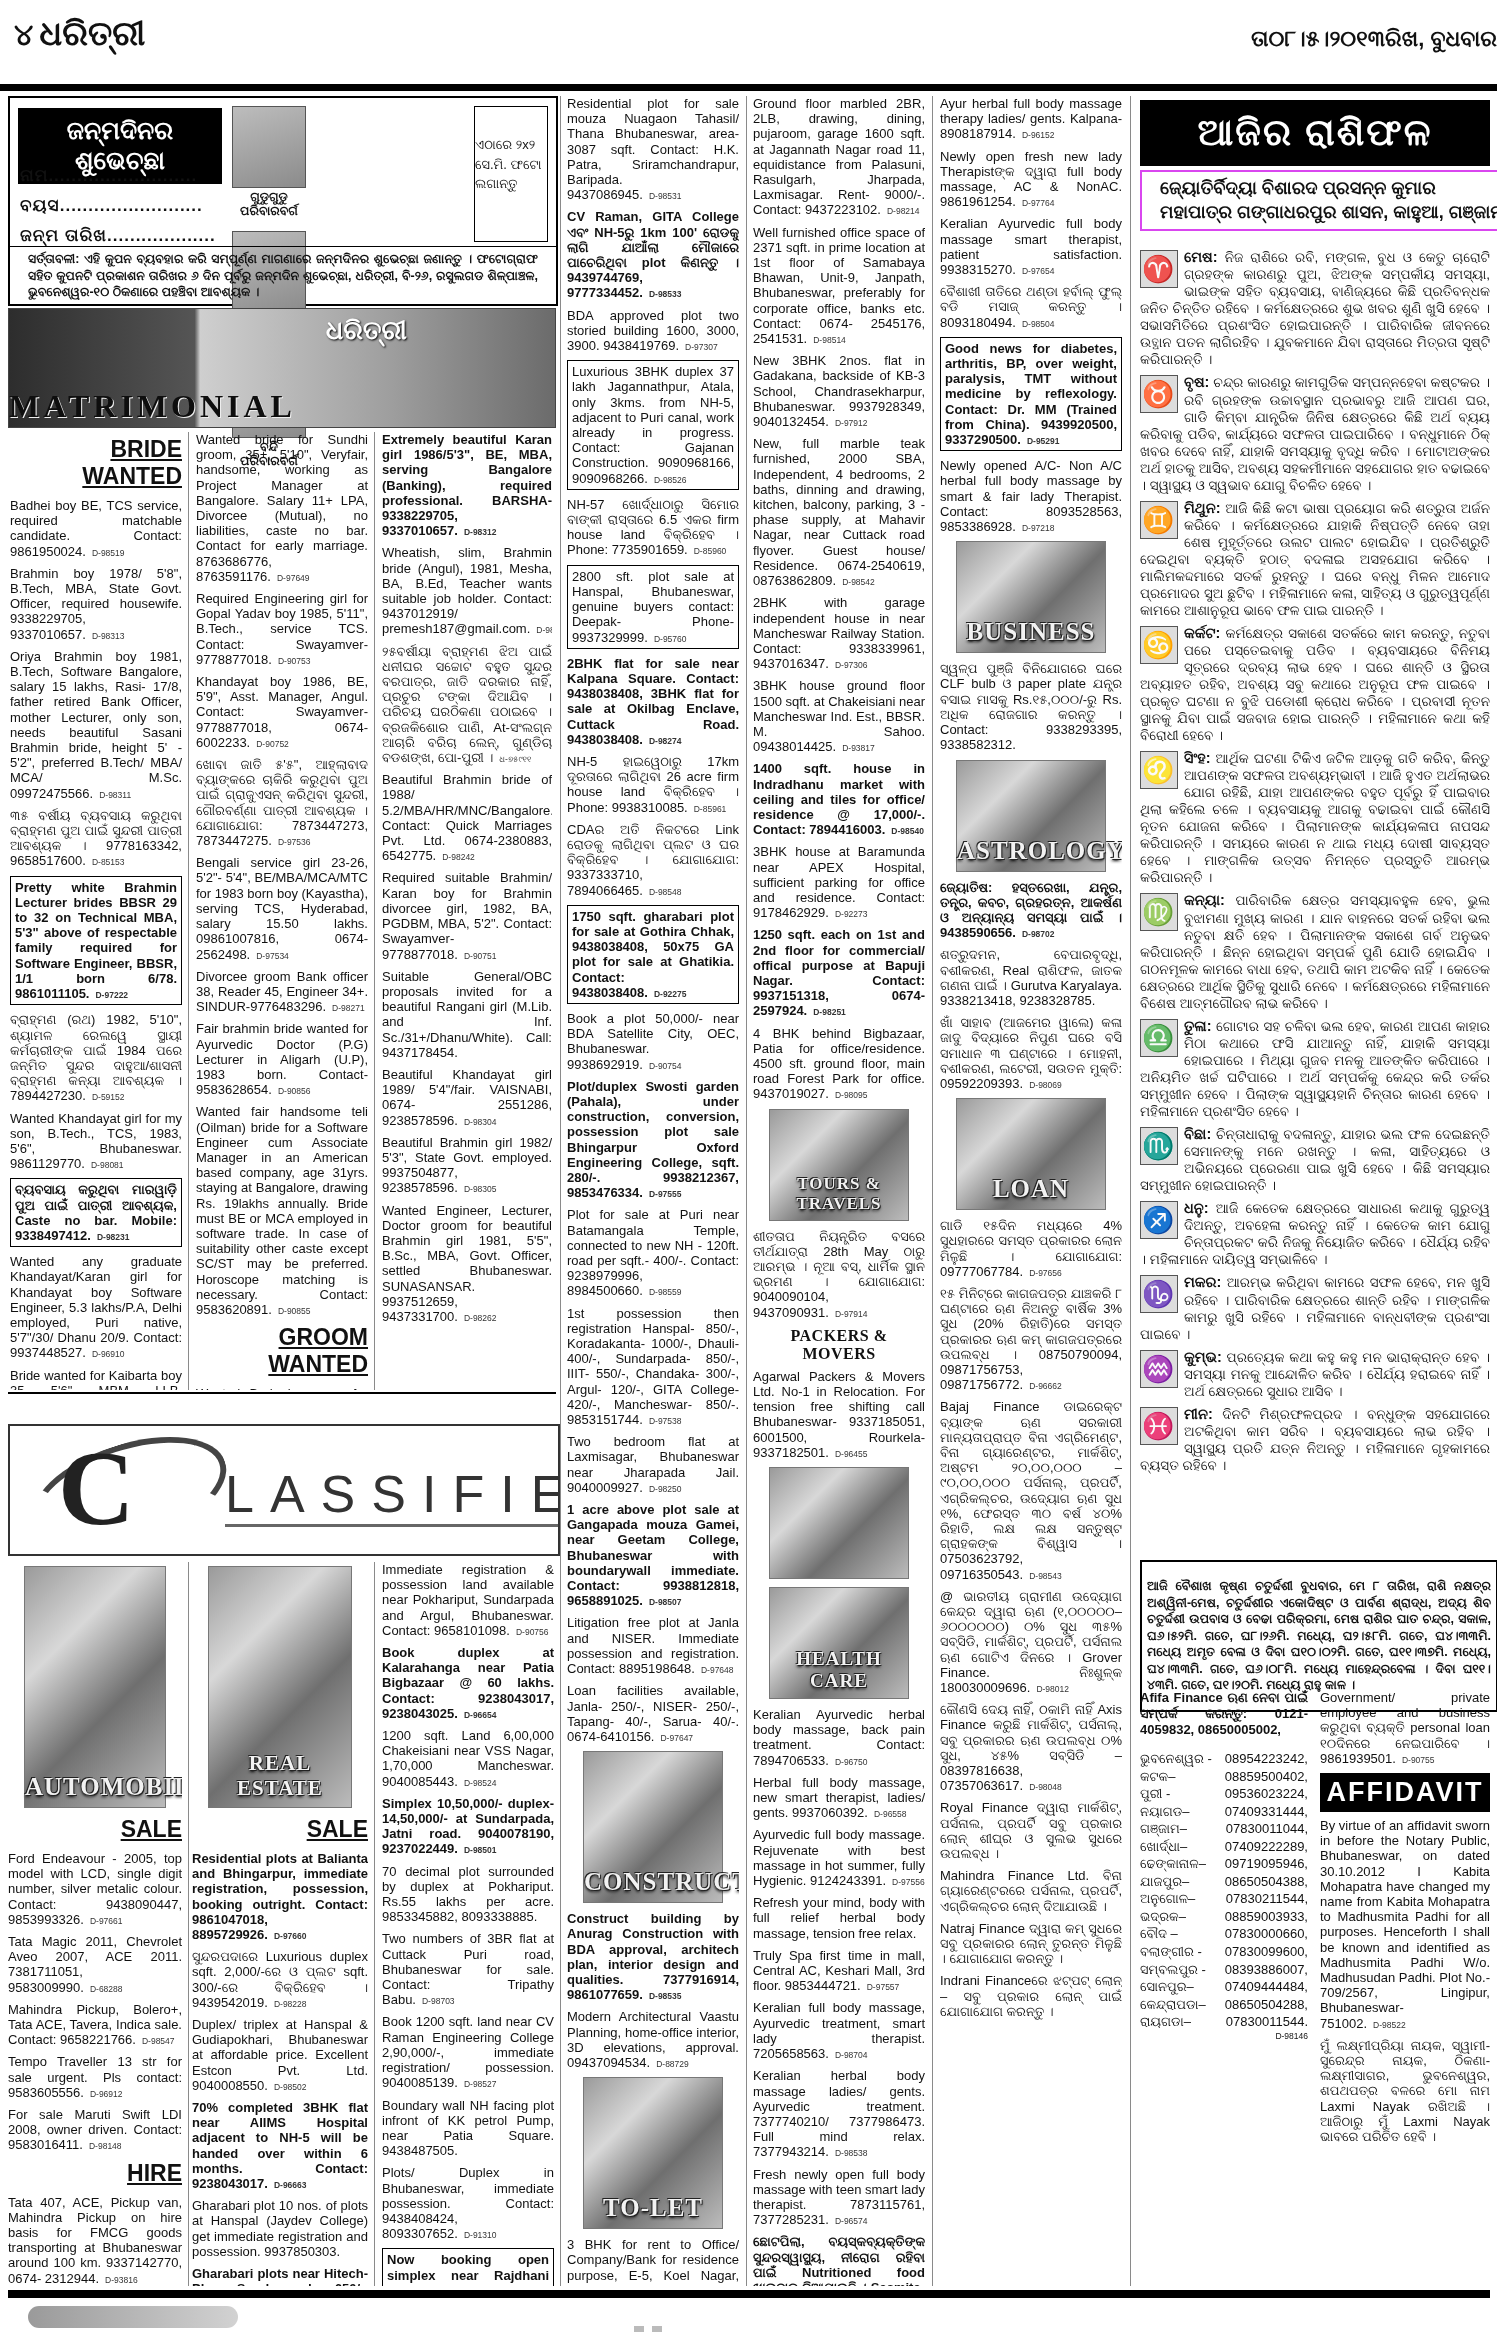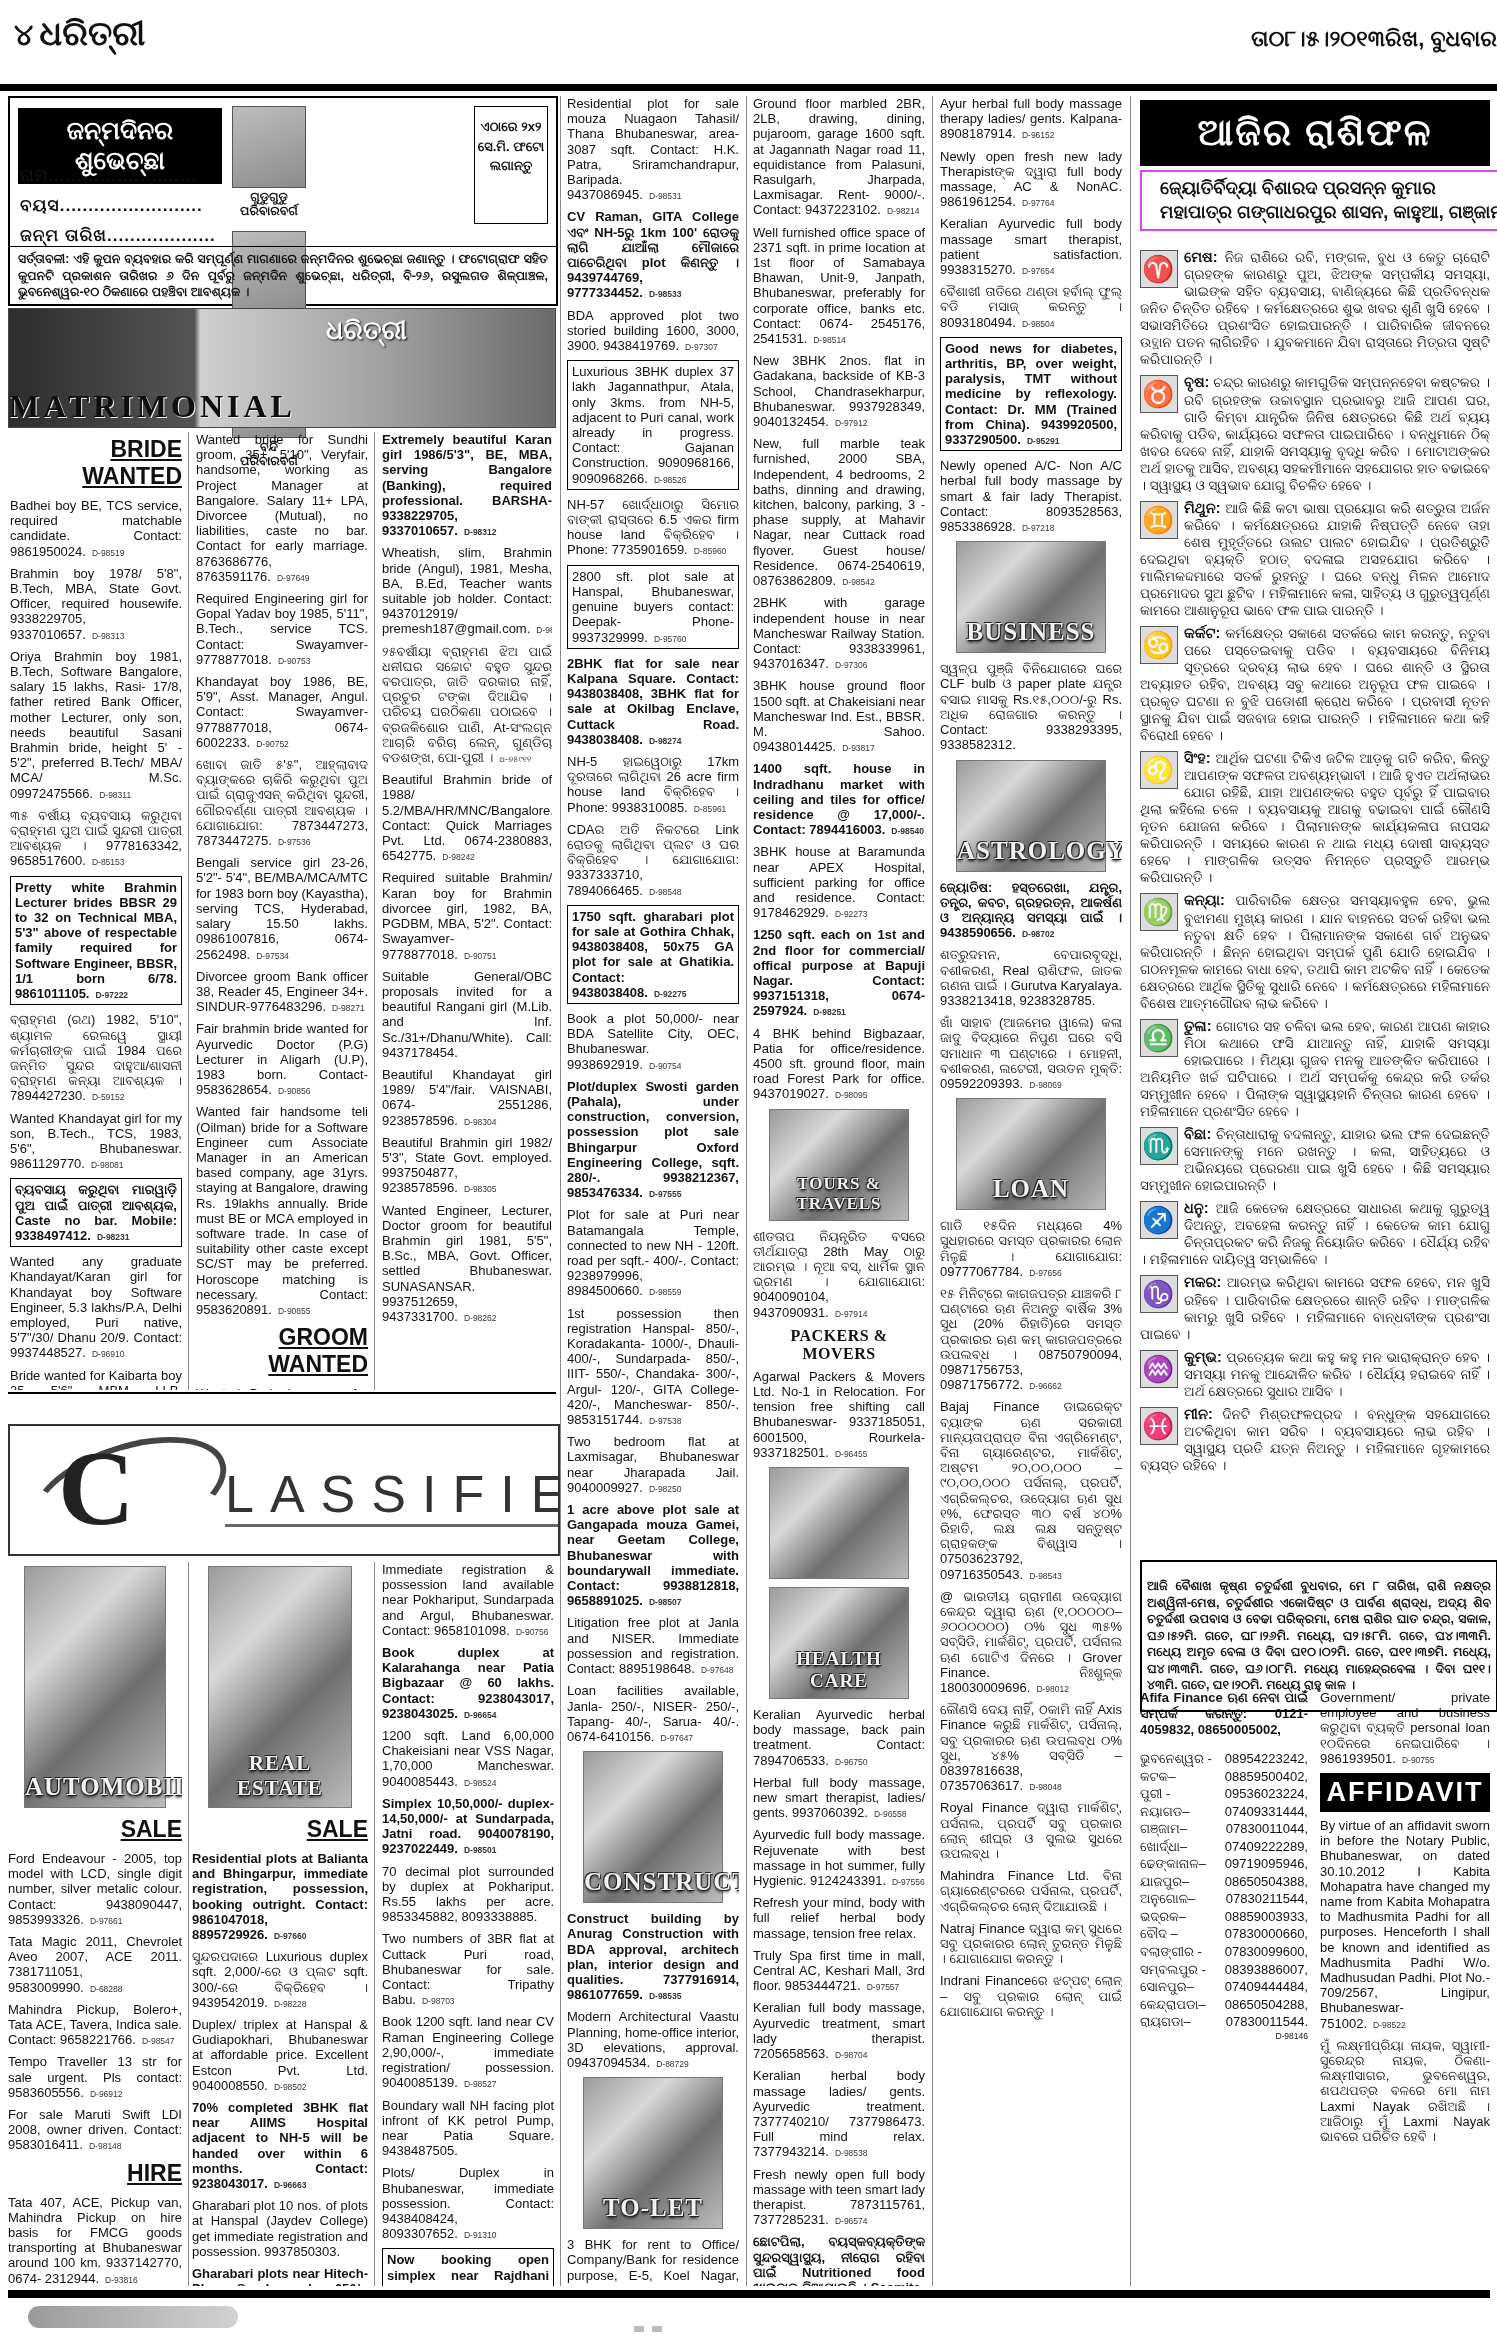--- a/index.html
+++ b/index.html
@@ -29,23 +29,23 @@
      font-family:"Liberation Serif",serif;}
   
   #coupon{position:absolute;left:8px;top:96px;width:546px;height:206px;border:2px solid #000;}
   #coupon .title{position:absolute;left:8px;top:10px;width:200px;background:#000;color:#fff;
      font-size:25px;font-weight:bold;text-align:center;padding:8px 2px;}
   .cfield{position:absolute;left:10px;font-size:17px;font-weight:bold;letter-spacing:1px;}
   .cphotos{position:absolute;left:222px;top:8px;display:flex;gap:12px;flex-direction:column;}
   .cphoto .ph{width:72px;height:80px;background:linear-gradient(160deg,#bdbdbd,#8b8b8b);border:1px solid #555;}
   .cphoto .nm{font-size:12.5px;font-weight:bold;text-align:center;line-height:1.15;margin-top:2px;}
   #photobox{position:absolute;right:8px;top:8px;width:72px;height:106px;border:1.5px solid #000;
-     font-size:13px;font-weight:bold;text-align:center;padding-top:10px;line-height:1.5;}
+     font-size:13px;font-weight:normal;padding-top:28px;line-height:1.5;}
   #coupon .terms{position:absolute;left:0;right:0;bottom:0;border-top:1.5px solid #000;
-     font-size:12.5px;font-weight:bold;padding:4px 8px;line-height:1.3;text-align:justify;}
+     font-size:12.5px;font-weight:bold;padding:4px 18px;line-height:1.3;text-align:justify;}
   
   #mat-masthead{position:absolute;left:8px;top:308px;width:546px;height:118px;border:1px solid #444;
      background:linear-gradient(90deg,#2d2d2d 0%,#555 34%,#cfcfcf 35%,#9e9e9e 70%,#6b6b6b 100%);overflow:hidden;}
   #mat-masthead .logo{position:absolute;left:58%;top:6px;font-size:26px;font-weight:bold;color:#fff;
      text-shadow:1px 1px 2px #000;}
   #mat-masthead .word{position:absolute;left:0;right:0;bottom:2px;text-align:left;color:#0e0e0e;
      font-family:"Liberation Serif",serif;font-weight:bold;font-size:32px;letter-spacing:4px;
      text-shadow:1px 1px 0 #eee;}
   #mat-bottom-rule{position:absolute;left:8px;top:1392px;width:548px;height:2px;background:#000;}
   

